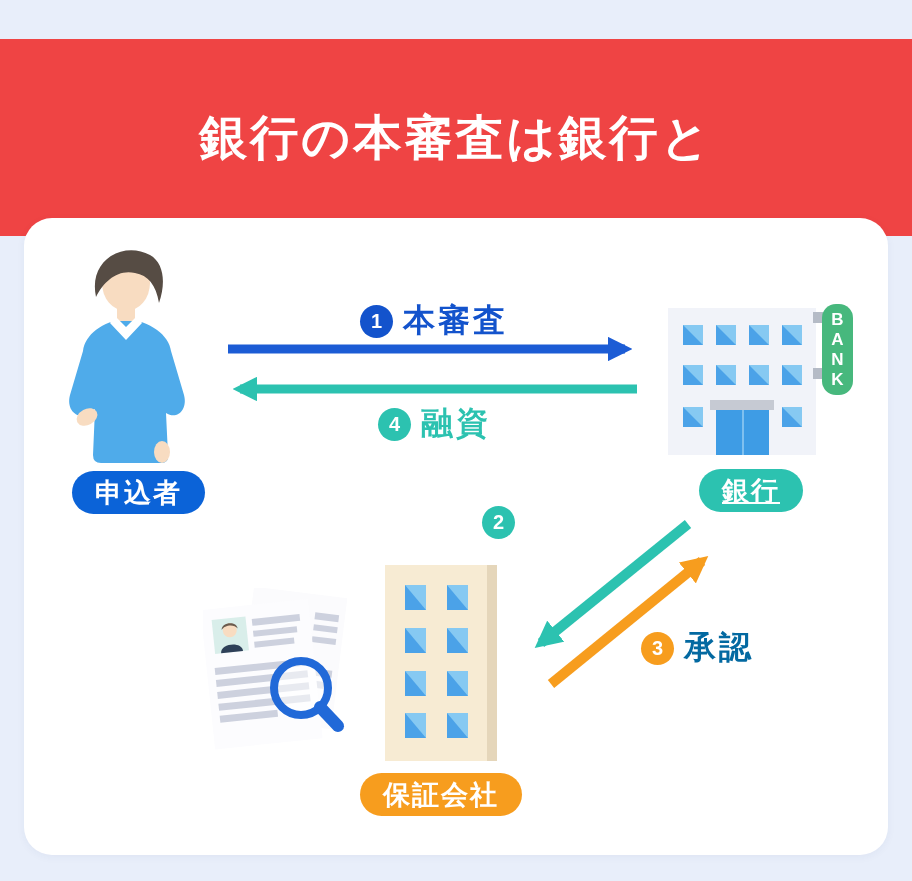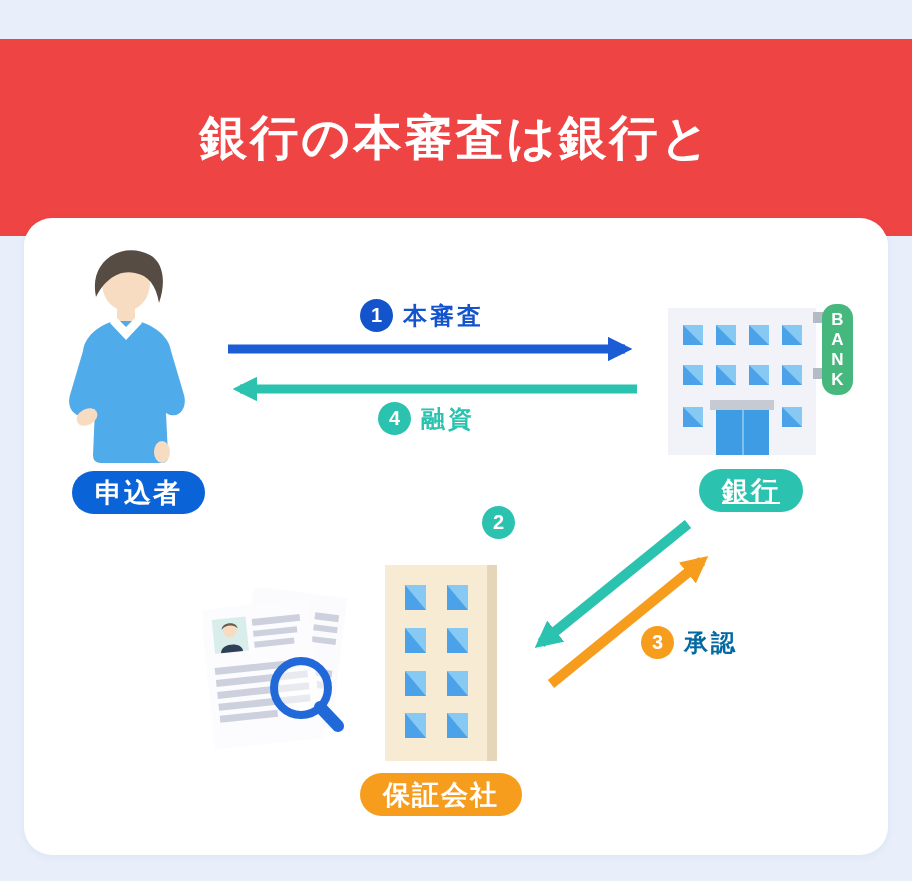--- a/index.html
+++ b/index.html
@@ -45,21 +45,21 @@
   
   .flow {
     position:absolute; z-index:4; display:flex; align-items:center; gap:10px;
     font-weight:bold; white-space:nowrap;
   }
   .flow .num {
     width:33px; height:33px; border-radius:50%; flex:0 0 33px;
     color:#ffffff; font-size:20px; font-weight:bold;
     display:flex; align-items:center; justify-content:center;
   }
-  .flow .txt { font-size:24px; letter-spacing:3px; }
+  .flow .txt { font-size:32px; letter-spacing:3px; }
   .flow-1 { left:360px; top:299px; } .flow-1 .num { background:#1353cc; } .flow-1 .txt { color:#1353cc; }
   .flow-2 { left:482px; top:506px; } .flow-2 .num { background:#2cc2b0; } .flow-2 .txt { color:#2cc2b0; }
   .flow-3 { left:641px; top:626px; } .flow-3 .num { background:#f79d1e; } .flow-3 .txt { color:#0369a1; }
   .flow-4 { left:378px; top:402px; } .flow-4 .num { background:#2cc2b0; } .flow-4 .txt { color:#2cc2b0; }
 
   
   .illu { position:absolute; z-index:3; }
   .person-svg    { left:58px;  top:243px; }
   .bank-svg      { left:660px; top:300px; }
   .guarantor-svg { left:383px; top:563px; }

